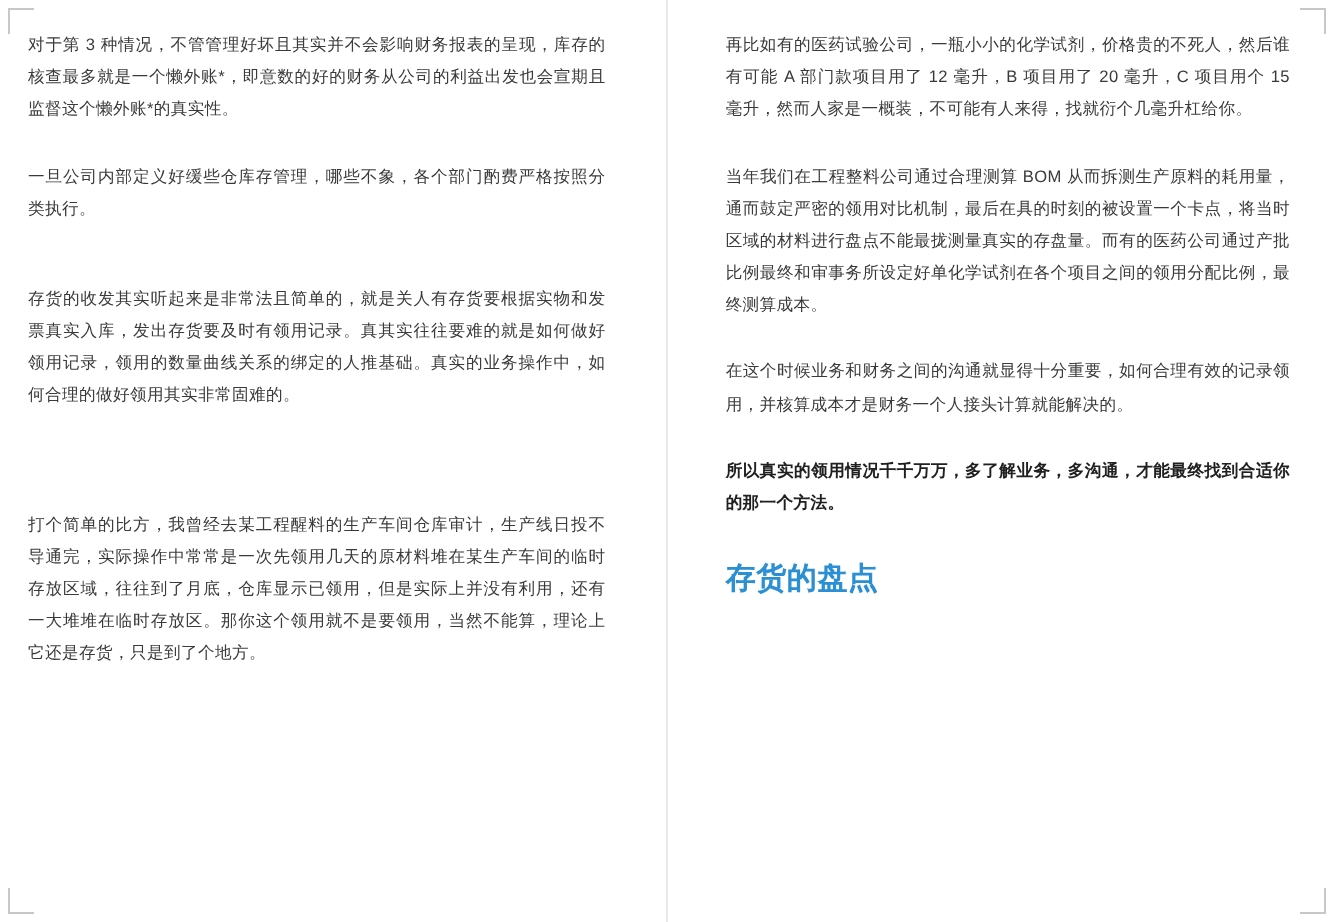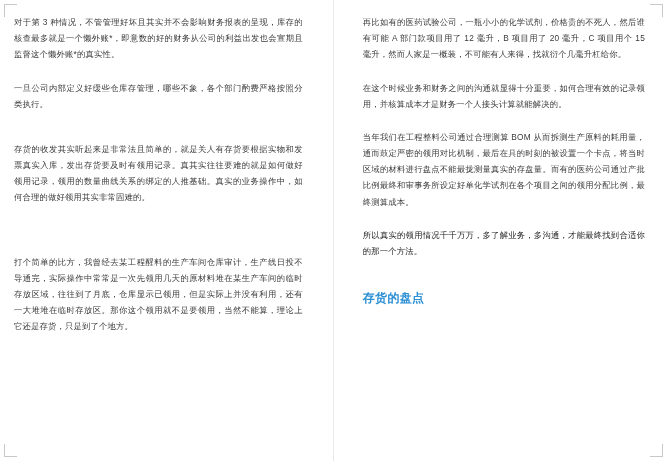--- a/index.html
+++ b/index.html
@@ -56,36 +56,36 @@
     margin: 0 0 17px 0;
     font-size: 8.3px;
     line-height: 1.95;
     color: #3a3a3a;
     text-align: justify;
     letter-spacing: 0.2px;
   }
   p.para:last-child { margin-bottom: 0; margin-top: 48px; }
 
   .h-blue {
-    margin: 10px 0 16px 0;
-    font-size: 12px;
+    margin: 0 0 16px 0;
+    font-size: 15px;
     font-weight: bold;
     color: #2b8fd4;
     letter-spacing: 0.3px;
   }
   .h-dark {
     margin: 0 0 15px 0;
     font-size: 9px;
     font-weight: bold;
     color: #222222;
     letter-spacing: 0.3px;
   }
   .spacer-22 { height: 12px; }
   .spacer-10 { height: 4px; }
-  b.em { font-weight: normal; color: #202020; margin-top: 16px; }
+  b.em { font-weight: bold; color: #202020; margin-top: 16px; }
 </style>
 </head>
 <body>
 
 <div class="reader">
 
   <div class="gutter"></div>
 
   <div class="page left">
     <div class="corner tl"></div>
@@ -96,20 +96,20 @@
     <div class="spacer-22"></div>
     <p class="para">存货的收发其实听起来是非常法且简单的，就是关人有存货要根据实物和发票真实入库，发出存货要及时有领用记录。真其实往往要难的就是如何做好领用记录，领用的数量曲线关系的绑定的人推基础。真实的业务操作中，如何合理的做好领用其实非常固难的。</p>
     <p class="para">打个简单的比方，我曾经去某工程醒料的生产车间仓库审计，生产线日投不导通完，实际操作中常常是一次先领用几天的原材料堆在某生产车间的临时存放区域，往往到了月底，仓库显示已领用，但是实际上并没有利用，还有一大堆堆在临时存放区。那你这个领用就不是要领用，当然不能算，理论上它还是存货，只是到了个地方。</p>
   </div>
 
   <div class="page right">
     <div class="corner tr"></div>
     <div class="corner br"></div>
 
     <p class="para">再比如有的医药试验公司，一瓶小小的化学试剂，价格贵的不死人，然后谁有可能 A 部门款项目用了 12 毫升，B 项目用了 20 毫升，C 项目用个 15 毫升，然而人家是一概装，不可能有人来得，找就衍个几毫升杠给你。</p>
+    <p class="para">当年我们在工程整料公司通过合理测算 BOM 从而拆测生产原料的耗用量，通而鼓定严密的领用对比机制，最后在具的时刻的被设置一个卡点，将当时区域的材料进行盘点不能最拢测量真实的存盘量。而有的医药公司通过产批比例最终和审事务所设定好单化学试剂在各个项目之间的领用分配比例，最终测算成本。</p>
     <p class="para">在这个时候业务和财务之间的沟通就显得十分重要，如何合理有效的记录领用，并核算成本才是财务一个人接头计算就能解决的。</p>
-    <p class="para">当年我们在工程整料公司通过合理测算 BOM 从而拆测生产原料的耗用量，通而鼓定严密的领用对比机制，最后在具的时刻的被设置一个卡点，将当时区域的材料进行盘点不能最拢测量真实的存盘量。而有的医药公司通过产批比例最终和审事务所设定好单化学试剂在各个项目之间的领用分配比例，最终测算成本。</p>
     <p class="para"><b class="em">所以真实的领用情况千千万万，多了解业务，多沟通，才能最终找到合适你的那一个方法。</b></p>
     <div class="spacer-10"></div>
     <h3 class="h-blue">存货的盘点</h3>
   </div>
 
 </div>
 
 </body></html>

